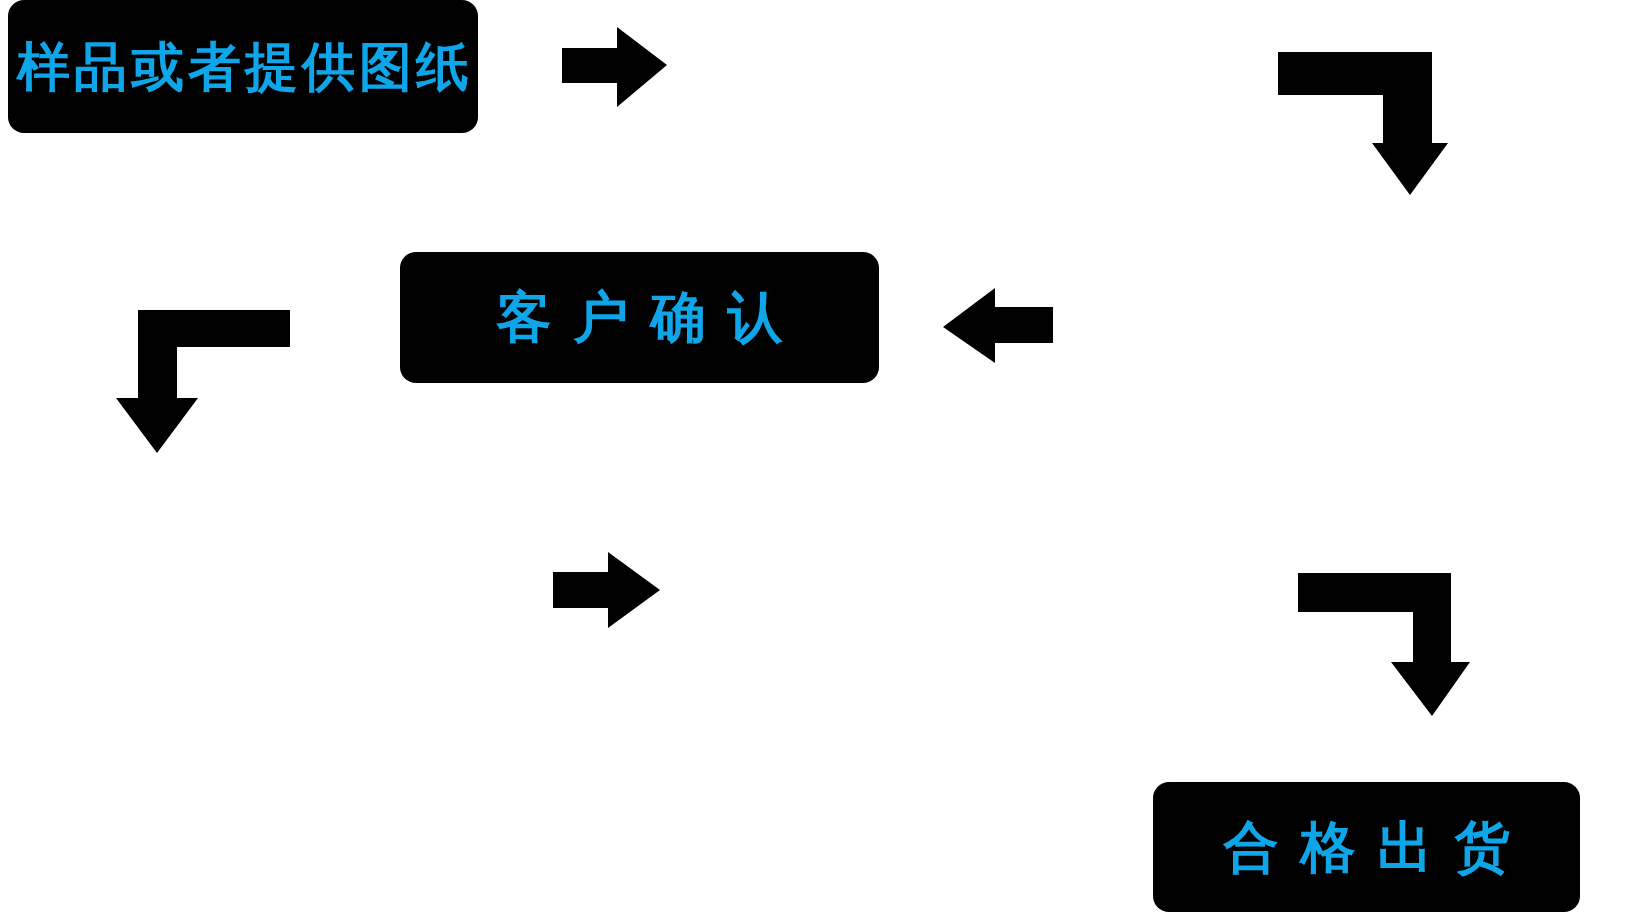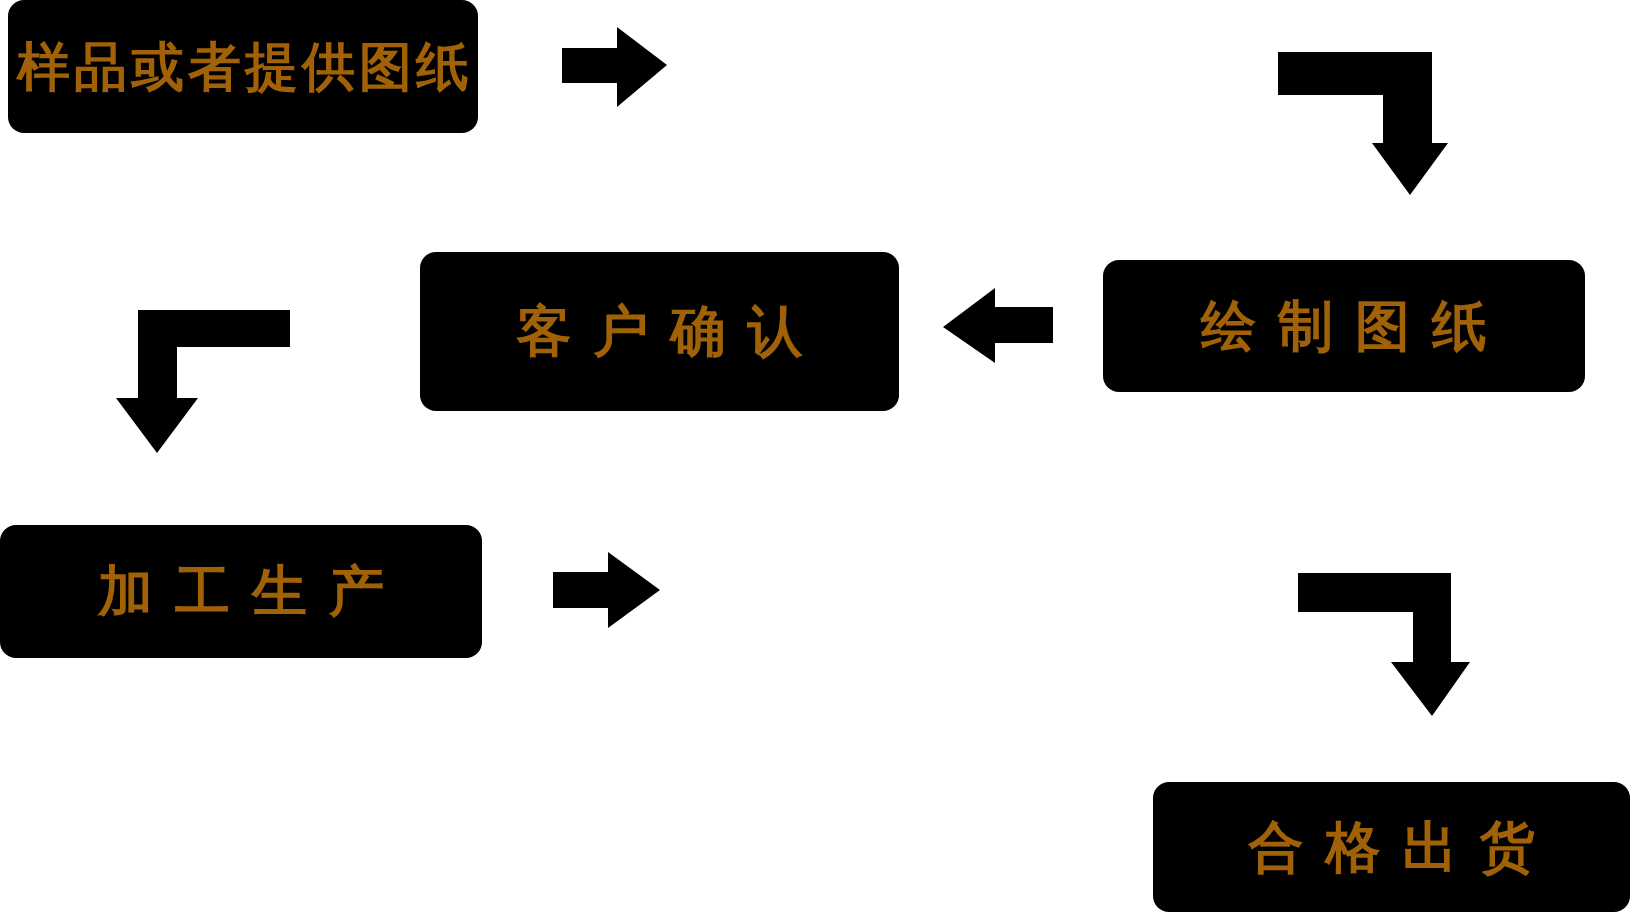--- a/index.html
+++ b/index.html
@@ -15,21 +15,21 @@
     overflow: hidden;
     font-family: "Liberation Sans", "DejaVu Sans", sans-serif;
   }
   .node {
     position: absolute;
     background: #000000;
     border-radius: 16px;
     display: flex;
     align-items: center;
     justify-content: center;
-    color: #a16207;
+    color: #0ea5e9;
     font-weight: bold;
     white-space: nowrap;
   }
   .node span {
     display: block;
     line-height: 1;
   }
   .label-4 {
     font-size: 55px;
     letter-spacing: 22px;
@@ -49,54 +49,48 @@
     display: block;
   }
   .arrow {
     fill: #000000;
     stroke: none;
   }
   
   #node-sample      { left: 8px;    top: 0px;   width: 470px; height: 133px; }
   #node-payment     { left: 742px;  top: 3px;   width: 480px; height: 127px; }
   #node-drawing     { left: 1103px; top: 260px; width: 482px; height: 132px; }
-  #node-confirm     { left: 420px;  top: 252px; width: 479px; height: 159px; }
+  #node-confirm     { left: 400px;  top: 252px; width: 479px; height: 131px; }
   #node-production  { left: 0px;    top: 525px; width: 482px; height: 133px; }
   #node-inspection  { left: 717px;  top: 520px; width: 478px; height: 131px; }
-  #node-shipment    { left: 1153px; top: 782px; width: 477px; height: 130px; }
+  #node-shipment    { left: 1153px; top: 782px; width: 427px; height: 130px; }
 </style>
 </head>
 <body>
 
 <div class="canvas">
 
   <svg class="arrows" viewBox="0 0 1634 916" xmlns="http://www.w3.org/2000/svg" aria-hidden="true">
     <polygon class="arrow" points="562,48 617,48 617,27 667,65 617,107 617,83 562,83" fill="#000000"></polygon>
     <polygon class="arrow" points="1278,52 1432,52 1432,143 1448,143 1410,195 1372,143 1383,143 1383,95 1278,95" fill="#000000"></polygon>
     <polygon class="arrow" points="1053,307 995,307 995,288 943,327 995,363 995,343 1053,343" fill="#000000"></polygon>
     <polygon class="arrow" points="290,310 138,310 138,398 116,398 157,453 198,398 177,398 177,347 290,347" fill="#000000"></polygon>
     <polygon class="arrow" points="553,572 608,572 608,552 660,590 608,628 608,608 553,608" fill="#000000"></polygon>
     <polygon class="arrow" points="1298,573 1451,573 1451,662 1470,662 1432,716 1391,662 1413,662 1413,612 1298,612" fill="#000000"></polygon>
   </svg>
 
   <div class="node" id="node-sample">
     <span class="label-8">样品或者提供图纸</span>
   </div>
 
 
-  <div class="node" id="node-drawing">
-    <span class="label-4">绘制图纸</span>
-  </div>
 
   <div class="node" id="node-confirm">
     <span class="label-4">客户确认</span>
   </div>
 
-  <div class="node" id="node-production">
-    <span class="label-4">加工生产</span>
-  </div>
 
 
   <div class="node" id="node-shipment">
     <span class="label-4">合格出货</span>
   </div>
 
 </div>
 
 </body></html>

